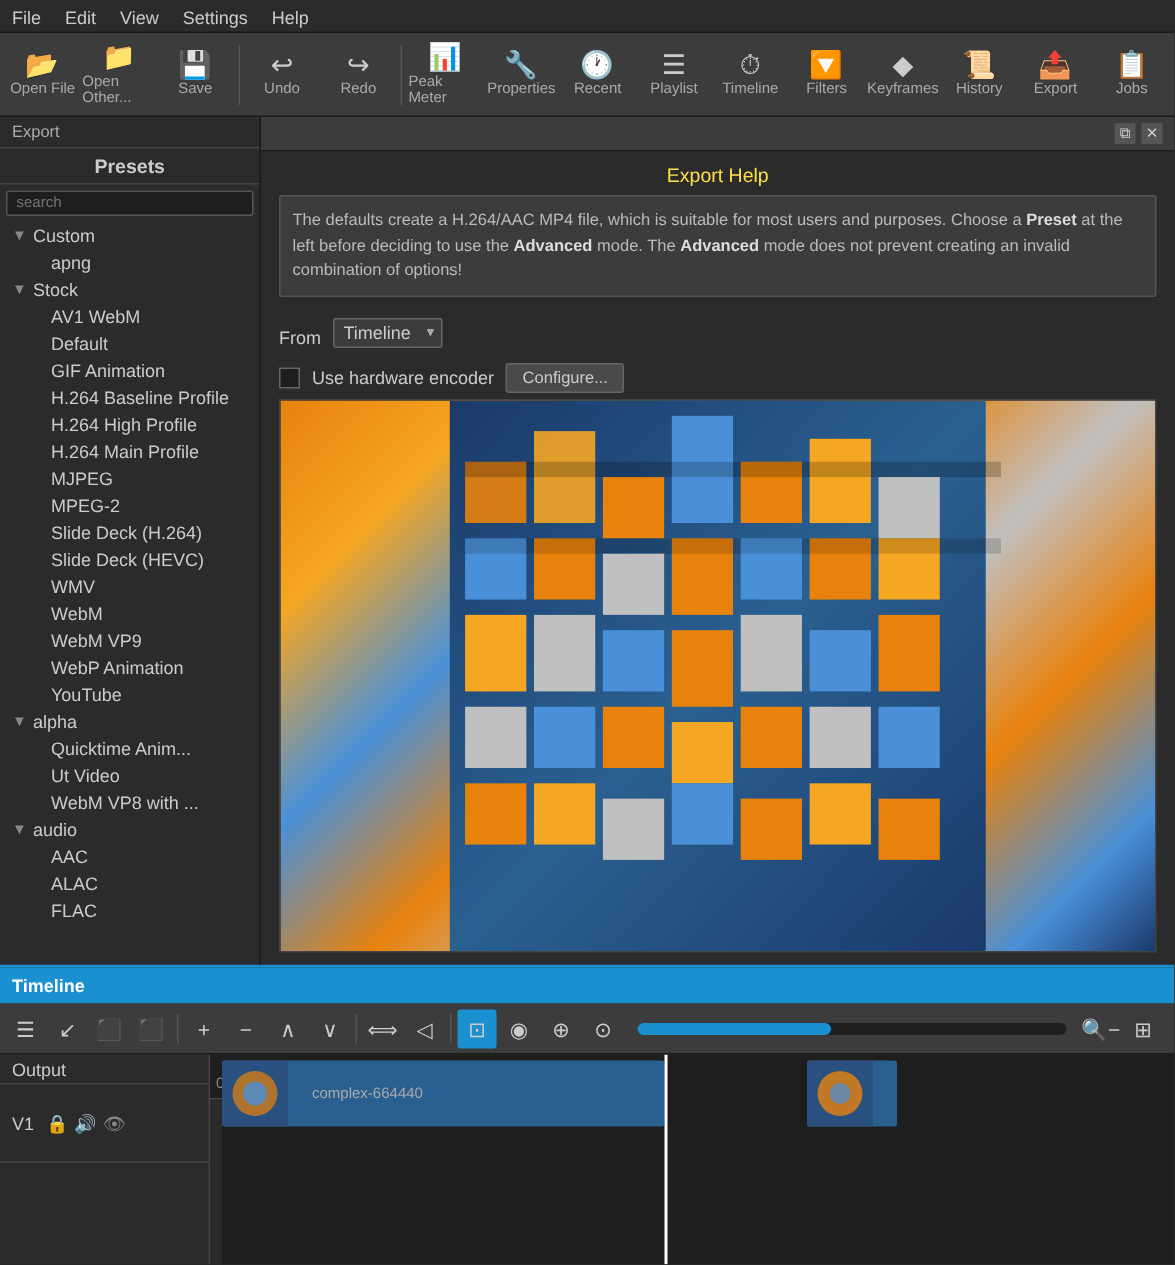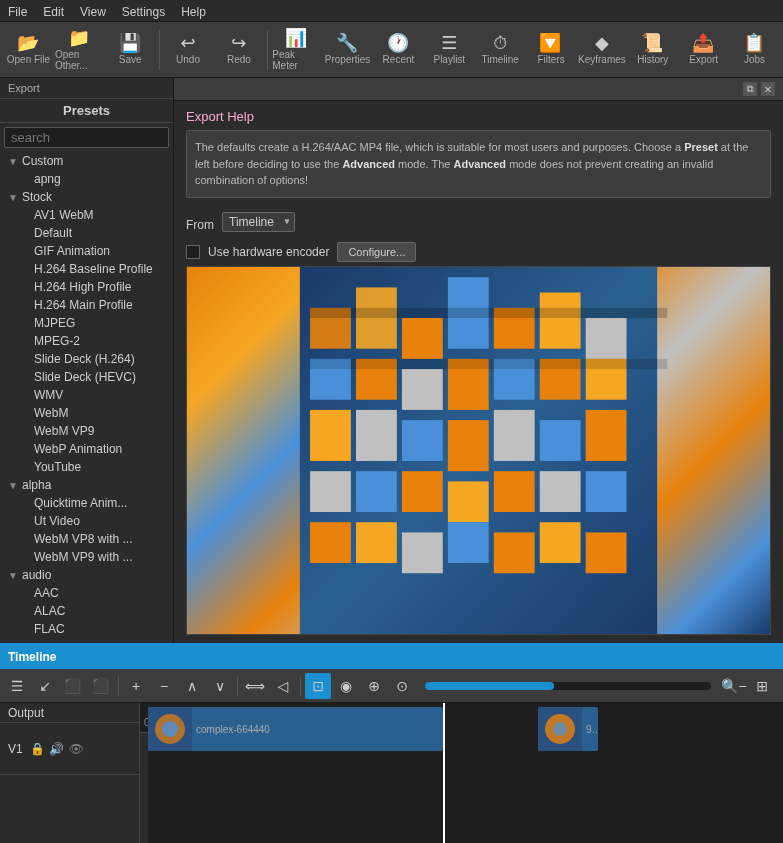--- a/index.html
+++ b/index.html
@@ -33,21 +33,21 @@
     .export-panel { flex: 1; background: #2b2b2b; display: flex; flex-direction: column; }
 
     
     .export-header { display: flex; align-items: center; padding: 4px 8px; background: #3c3c3c; border-bottom: 1px solid #1a1a1a; }
     .export-title { font-size: 12px; color: #ccc; flex: 1; }
     .export-close-btns { display: flex; gap: 4px; }
     .export-close-btns span { width: 14px; height: 14px; background: #555; display: inline-flex; align-items: center; justify-content: center; cursor: pointer; font-size: 10px; border-radius: 1px; }
 
     
     .export-help-container { padding: 8px 12px; }
-    .export-help-title { font-size: 13px; color: #f9a8d4; margin-bottom: 6px; }
+    .export-help-title { text-align: center; font-size: 13px; color: #fde047; margin-bottom: 6px; }
     .export-help-box { background: #3c3c3c; border: 1px solid #555; padding: 8px; font-size: 11px; line-height: 1.5; color: #bbb; border-radius: 2px; }
     .export-help-box b { color: #ddd; }
 
     
     .from-row { display: flex; align-items: flex-end; padding: 6px 12px; gap: 8px; }
     .from-select { background: #3c3c3c; border: 1px solid #666; color: #ccc; padding: 2px 20px 2px 6px; font-size: 12px; border-radius: 2px; cursor: pointer; appearance: none; -webkit-appearance: none; position: relative; }
     .select-wrapper { position: relative; display: inline-flex; align-items: center; }
     .select-wrapper::after { content: '▼'; position: absolute; right: 4px; font-size: 8px; color: #aaa; pointer-events: none; }
 
     
@@ -80,21 +80,21 @@
 
     
     .timeline-ruler-area { flex: 1; display: flex; flex-direction: row; overflow: hidden; }
     .timeline-ruler { height: 30px; background: #1e1e1e; border-bottom: 1px solid #444; display: flex; align-items: flex-end; padding: 0 4px; position: relative; }
     .ruler-time { position: absolute; bottom: 4px; font-size: 10px; color: #888; }
     .tl-clips-area { flex: 1; background: #1e1e1e; position: relative; }
     .tl-clip { position: absolute; height: 44px; top: 4px; border-radius: 2px; overflow: hidden; display: flex; align-items: center; }
     .tl-clip-main { background: #2a6090; left: 0; width: 295px; }
     .tl-clip-second { background: #2a6090; left: 390px; width: 60px; }
     .tl-clip-thumb { width: 44px; height: 44px; background: #555; flex-shrink: 0; overflow: hidden; display: flex; align-items: center; justify-content: center; }
-    .tl-clip-label { color: #aaa; font-size: 10px; padding: 0 4px; overflow: hidden; white-space: nowrap; text-overflow: ellipsis; }
+    .tl-clip-label { color: #aaa; font-size: 10px; padding: 0 16px; overflow: hidden; white-space: nowrap; text-overflow: ellipsis; }
     .tl-playhead { position: absolute; top: 0; left: 295px; width: 2px; height: 100%; background: white; z-index: 10; }
 
     
     .preview-img { width: 100%; height: 100%; background: linear-gradient(135deg, #e8820c 0%, #f5a623 15%, #4a90d9 30%, #e8820c 45%, #c0c0c0 60%, #e8820c 75%, #4a90d9 90%, #1a3a6a 100%); display: flex; align-items: center; justify-content: center; font-size: 40px; }
 
     .scrollbar { scrollbar-width: thin; scrollbar-color: #555 #2b2b2b; }
   </style>
 </head>
 <body>
 
@@ -173,21 +173,21 @@
 
 <div class="main-content">
 
   <div class="sidebar scrollbar">
 
     <div style="padding: 4px 8px; font-size: 11px; color: #aaa; border-bottom: 1px solid #444;">Export</div>
 
     <div class="sidebar-header">Presets</div>
 
     <div class="sidebar-search">
-      <input type="text" style="width: 100%; background: rgb(30, 30, 30); border: 1px solid rgb(85, 85, 85); color: rgb(204, 204, 204); padding: 2px 6px; font-size: 13px; border-radius: 2px;" placeholder="search">
+      <input type="text" style="width: 100%; background: rgb(30, 30, 30); border: 1px solid rgb(85, 85, 85); color: rgb(204, 204, 204); padding: 2px 6px; font-size: 10px; border-radius: 2px;" placeholder="search">
     </div>
 
     <div class="sidebar-tree scrollbar" id="tree-container">
         <div class="tree-item"><span class="arrow">▼</span>Custom</div>
         <div class="tree-item indent1"><span style="width:10px;display:inline-block;"></span>apng</div>
         <div class="tree-item"><span class="arrow">▼</span>Stock</div>
         <div class="tree-item indent1"><span style="width:10px;display:inline-block;"></span>AV1 WebM</div>
         <div class="tree-item indent1"><span style="width:10px;display:inline-block;"></span>Default</div>
         <div class="tree-item indent1"><span style="width:10px;display:inline-block;"></span>GIF Animation</div>
         <div class="tree-item indent1"><span style="width:10px;display:inline-block;"></span>H.264 Baseline Profile</div>
@@ -199,21 +199,20 @@
         <div class="tree-item indent1"><span style="width:10px;display:inline-block;"></span>Slide Deck (HEVC)</div>
         <div class="tree-item indent1"><span style="width:10px;display:inline-block;"></span>WMV</div>
         <div class="tree-item indent1"><span style="width:10px;display:inline-block;"></span>WebM</div>
         <div class="tree-item indent1"><span style="width:10px;display:inline-block;"></span>WebM VP9</div>
         <div class="tree-item indent1"><span style="width:10px;display:inline-block;"></span>WebP Animation</div>
         <div class="tree-item indent1"><span style="width:10px;display:inline-block;"></span>YouTube</div>
         <div class="tree-item"><span class="arrow">▼</span>alpha</div>
         <div class="tree-item indent1"><span style="width:10px;display:inline-block;"></span>Quicktime Anim...</div>
         <div class="tree-item indent1"><span style="width:10px;display:inline-block;"></span>Ut Video</div>
         <div class="tree-item indent1"><span style="width:10px;display:inline-block;"></span>WebM VP8 with ...</div>
-        <div class="tree-item indent1"><span style="width:10px;display:inline-block;"></span>WebM VP9 with ...</div>
         <div class="tree-item"><span class="arrow">▼</span>audio</div>
         <div class="tree-item indent1"><span style="width:10px;display:inline-block;"></span>AAC</div>
         <div class="tree-item indent1"><span style="width:10px;display:inline-block;"></span>ALAC</div>
         <div class="tree-item indent1"><span style="width:10px;display:inline-block;"></span>FLAC</div>
       </div>
   </div>
 
   <div class="export-panel">
 
     <div class="export-header">

